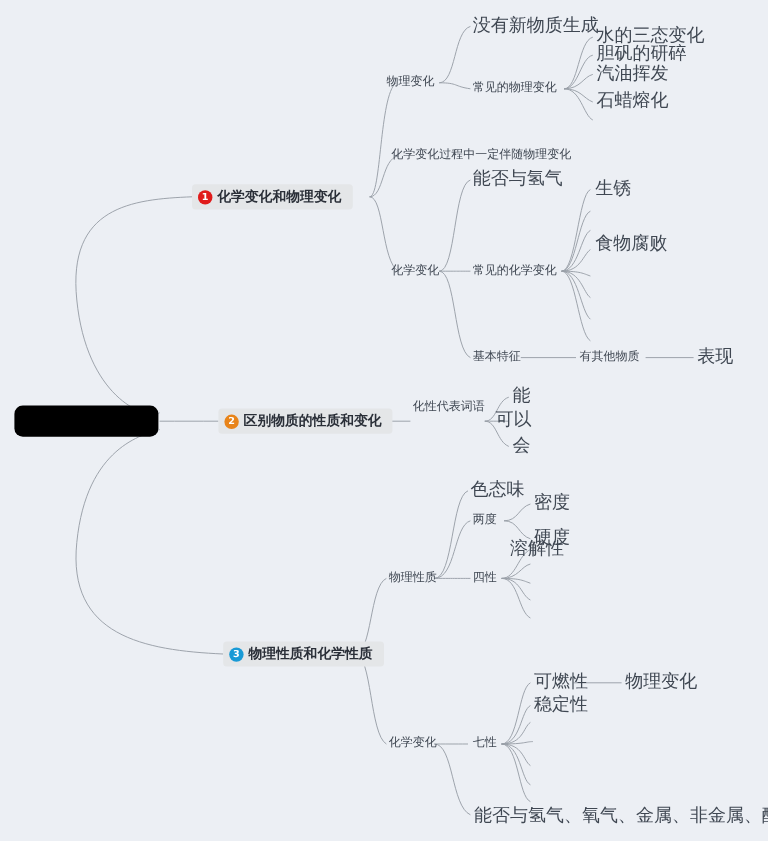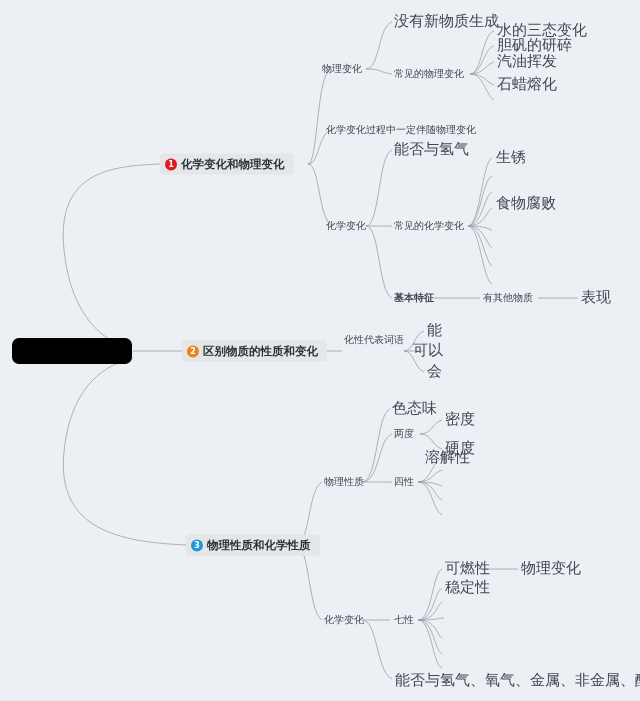--- a/index.html
+++ b/index.html
@@ -157,21 +157,21 @@
   <div class="node leaf" style="left:497px;top:85px;">石蜡熔化</div>
 
   <div class="node mid" style="left:326px;top:130px;">化学变化过程中一定伴随物理变化</div>
 
   <div class="node mid" style="left:326px;top:226px;">化学变化</div>
   <div class="node leaf" style="left:394px;top:150px;">能否与氢气</div>
   <div class="node mid" style="left:394px;top:226px;">常见的化学变化</div>
   <div class="node leaf" style="left:496px;top:158px;">生锈</div>
   <div class="node leaf" style="left:496px;top:176px;margin-top:28px;">食物腐败</div>
 
-  <div class="node mid" style="left:394px;top:298px;font-weight:bold;">基本特征</div>
+  <div class="node mid" style="left:394px;top:298px;">基本特征</div>
   <div class="node mid" style="left:483px;top:298px;">有其他物质</div>
   <div class="node leaf" style="left:581px;top:298px;">表现</div>
 
   <div class="node mid" style="left:344px;top:340px;">化性代表词语</div>
   <div class="node leaf" style="left:427px;top:331px;">能</div>
   <div class="node leaf" style="left:413px;top:351px;">可以</div>
   <div class="node leaf" style="left:427px;top:372px;">会</div>
 
   <div class="node mid" style="left:324px;top:482px;">物理性质</div>
   <div class="node leaf" style="left:392px;top:409px;">色态味</div>

